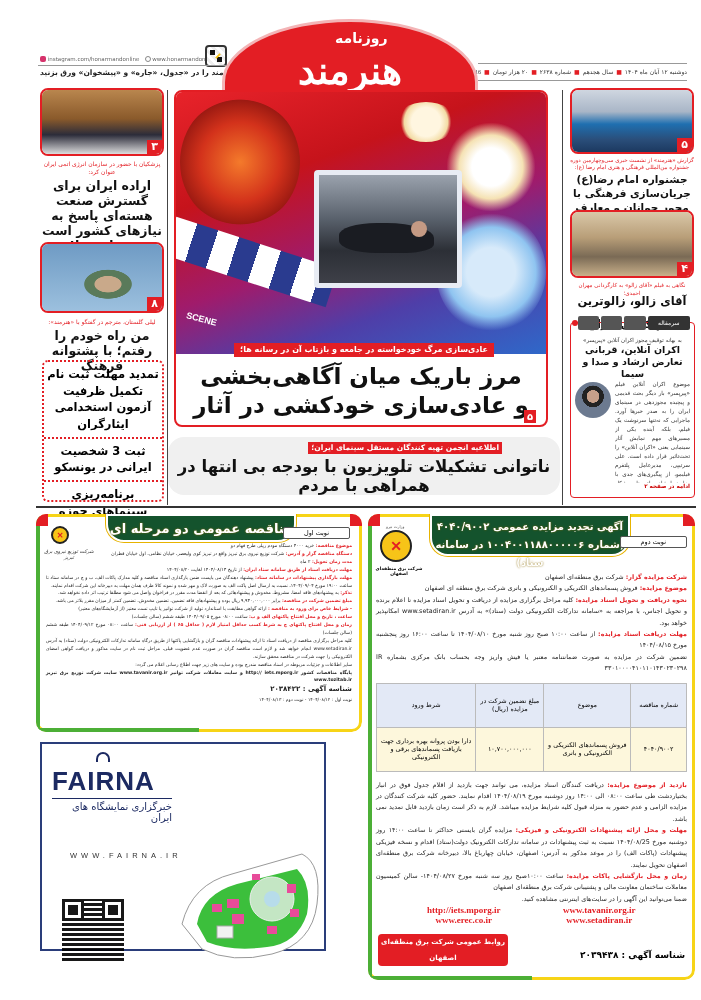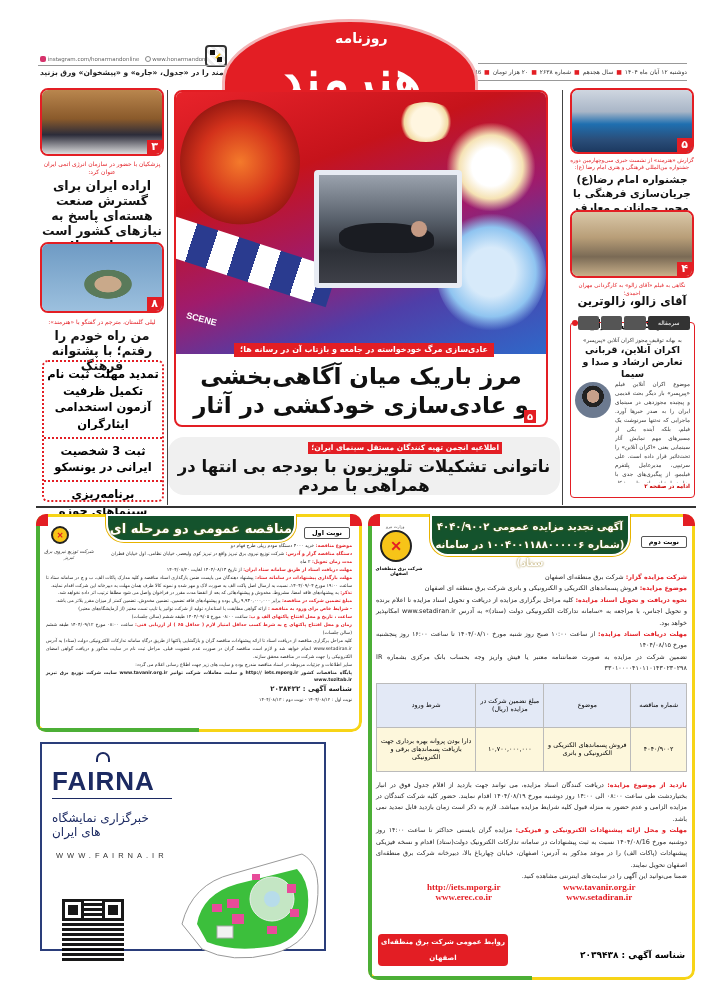--- a/index.html
+++ b/index.html
@@ -3,21 +3,21 @@
 <meta charset="utf-8">
 <style>
 *{box-sizing:border-box;margin:0;padding:0}
 body{width:701px;height:1000px;background:#fff;font-family:"DejaVu Sans",sans-serif;position:relative;overflow:hidden;direction:rtl}
 .abs{position:absolute}
 .hdr-line{position:absolute;left:38px;right:14px;height:1px;background:#999}
 .meta{font-size:6px;color:#333;white-space:nowrap}
 .masthead{position:absolute;left:225px;top:22px;width:250px;height:100px;}
 .mast-bg{position:absolute;inset:0;background:#e31e24;border-radius:50% 50% 0 0/60% 60% 0 0;box-shadow:0 0 0 3px #f3b4b6}
 .mast-small{position:absolute;top:8px;left:110px;color:#fff;font-size:14px;font-weight:bold}
-.mast-big{position:absolute;top:26px;left:0;right:0;text-align:center;color:#fff;font-size:52px;font-weight:bold;font-family:"DejaVu Serif",serif}
+.mast-big{position:absolute;top:26px;left:0;right:0;text-align:center;color:#fff;font-size:38px;font-weight:bold;font-family:"DejaVu Serif",serif}
 .mast-slogan{position:absolute;bottom:6px;left:80px;color:#fff;font-size:6px;font-style:italic}
 .card{position:absolute;border:2px solid #e31e24;border-radius:8px;overflow:hidden}
 .photo{width:100%;height:100%}
 .num-badge{position:absolute;bottom:0;right:0;background:#e31e24;color:#fff;font-size:11px;font-weight:bold;padding:0 4px;line-height:14px}
 .kicker{font-size:6px;color:#e31e24;text-align:center;line-height:8px}
 .head{font-weight:bold;text-align:center;color:#111;line-height:1.15}
 .divider-v{position:absolute;width:2px;background:#333}
 .dotbox{position:absolute;border:2px dotted #e31e24;border-radius:6px}
 .dotsec{border-bottom:2px dotted #e31e24;text-align:center;font-weight:bold;font-size:11.5px;line-height:1.45;padding:4px 2px}
 .dotsec:last-child{border-bottom:none}
@@ -42,36 +42,36 @@
 .ed-tag span{flex:1;background:#555;border-radius:2px}
 .ed-tag .lbl{flex:2;background:#333;color:#fff;font-size:6px;text-align:center;line-height:14px;border-radius:2px;direction:rtl}
 .ed-dot{position:absolute;left:572px;top:320px;width:6px;height:6px;border-radius:50%;background:#e31e24}
 .body-txt{font-size:5.6px;line-height:9px;color:#333;text-align:justify}
 .ad{position:absolute;background:#fff;border-radius:10px;overflow:hidden}
 .ad-border{position:absolute;inset:0;border:3px solid;border-color:#f7d417 #f7d417 #f7d417 #f7d417;border-radius:10px;pointer-events:none}
 .ad-bar-l{position:absolute;left:0;top:0;bottom:0;width:4px;background:#4caf36}
 .ad-bar-b{position:absolute;left:0;bottom:0;width:50%;height:4px;background:#4caf36}
 .ad-red-corner{position:absolute;width:12px;height:12px;background:#e31e24}
 .ad-title{position:absolute;background:#14532d;border:2px solid #fff;border-radius:0 0 18px 18px;box-shadow:0 0 0 1px #e7b300;text-align:center;color:#fff;font-weight:bold;text-shadow:0 0 2px #8a6a00}
-.tag-nobat{position:absolute;border:1px solid #555;font-size:6.5px;padding:1px 7px;border-radius:2px;font-weight:bold;background:#fff}
+.tag-nobat{position:absolute;border:1px solid #555;font-size:6.5px;padding:1px 20px;border-radius:2px;font-weight:normal;background:#fff}
 .logo-circle{position:absolute;border-radius:50%;background:#f7c418;border:2px solid #222;display:flex;align-items:center;justify-content:center;font-weight:bold;color:#e31e24;font-family:"Liberation Sans",sans-serif}
 .ad-line{font-size:6.4px;line-height:11.4px;color:#222;text-align:justify}
 .ad-line b{color:#e31e24}
 .ad-line.small{font-size:4.6px;line-height:7.9px}
 table.auct{border-collapse:collapse;width:100%;font-size:6.4px;text-align:center}
 table.auct td{border:1px solid #bbb;padding:2px}
 table.auct tr.h td{background:#e3e9f6;height:44px}
 table.auct tr.r td{background:#fdf7dc;height:44px}
 .footer-red{position:absolute;background:#e31e24;color:#fff;font-weight:bold;font-size:7px;text-align:center;border-radius:4px;line-height:16px}
 .url{font-family:"Liberation Serif",serif;font-weight:bold;font-size:9px;direction:ltr;color:#e31e24}
 .fairna{position:absolute;left:40px;top:742px;width:286px;height:209px;border:2px solid #2a3d7a}
 .fairna-logo{position:absolute;left:10px;top:22px;font-family:"Liberation Sans",sans-serif;font-weight:bold;font-size:26px;color:#1c2a62;letter-spacing:1px;direction:ltr}
-.fairna-sub{position:absolute;left:10px;top:54px;font-size:12px;color:#1c2a62;width:120px;text-align:left;border-top:1px solid #1c2a62;padding-top:12px}
+.fairna-sub{position:absolute;left:10px;top:54px;font-size:10px;color:#1c2a62;width:120px;text-align:right;border-top:1px solid #1c2a62;padding-top:2px}
 .fairna-head{position:absolute;right:8px;top:18px;font-weight:bold;font-size:13px;color:#1c2a62;text-align:right;line-height:18px}
-.fairna-url{position:absolute;left:14px;top:107px;font-family:"Liberation Sans",sans-serif;font-size:7.5px;letter-spacing:4px;color:#333;direction:ltr}
+.fairna-url{position:absolute;left:28px;top:107px;font-family:"Liberation Sans",sans-serif;font-size:7.5px;letter-spacing:4px;color:#333;direction:ltr}
 .qr{position:absolute;left:20px;top:155px;width:62px;height:62px;background:
  repeating-linear-gradient(0deg,#000 0 3px,#fff 3px 5px),#000;opacity:.9}
 .qr::before,.qr::after{content:"";position:absolute;width:16px;height:16px;border:3px solid #000;background:#fff;box-shadow:inset 0 0 0 3px #fff,inset 0 0 0 8px #000}
 .qr::before{left:0;top:0}.qr::after{right:0;top:0}
 .map{position:absolute;left:130px;top:70px;width:150px;height:150px}
 </style>
 </head>
 <body>
 
 <div class="abs" style="left:0;top:0;width:701px;height:85px">
@@ -258,21 +258,22 @@
       <tr class="r">
         <td>۴۰۴۰/۹۰۰۲</td>
         <td>فروش پسماندهای الکتریکی و الکترونیکی و باتری</td>
         <td>۱۰,۷۰۰,۰۰۰,۰۰۰</td>
         <td>دارا بودن پروانه بهره برداری جهت بازیافت پسماندهای برقی و الکترونیکی</td>
       </tr>
     </tbody>
       </table>
 
     <div class="ad-line"><b>بازدید از موضوع مزایده:</b> <span>دریافت کنندگان اسناد مزایده، می توانند جهت بازدید از اقلام جدول فوق در انبار بختیاردشت طی ساعت ۰۸:۰۰ الی ۱۴:۰۰ روز دوشنبه مورخ ۱۴۰۴/۰۸/۱۹ اقدام نمایند. حضور کلیه شرکت کنندگان در مزایده الزامی و عدم حضور به منزله قبول کلیه شرایط مزایده میباشد. لازم به ذکر است زمان بازدید قابل تمدید نمی باشد.</span></div>
-    <div class="ad-line"><b>مهلت و محل ارائه پیشنهادات الکترونیکی و فیزیکی:</b> <span>مزایده گران بایستی حداکثر تا ساعت ۱۴:۰۰ روز دوشنبه مورخ ۱۴۰۴/۰۸/16 نسبت به ثبت پیشنهادات در سامانه تدارکات الکترونیک دولت(ستاد) اقدام و نسخه فیزیکی پیشنهادات (پاکات الف) را در موعد مذکور به آدرس: اصفهان، خیابان چهارباغ بالا، دبیرخانه شرکت برق منطقه‌ای اصفهان تحویل نمایند.</span></div>
+    <div class="ad-line"><b>مهلت و محل ارائه پیشنهادات الکترونیکی و فیزیکی:</b> <span>مزایده گران بایستی حداکثر تا ساعت ۱۴:۰۰ روز دوشنبه مورخ ۱۴۰۴/۰۸/25 نسبت به ثبت پیشنهادات در سامانه تدارکات الکترونیک دولت(ستاد) اقدام و نسخه فیزیکی پیشنهادات (پاکات الف) را در موعد مذکور به آدرس: اصفهان، خیابان چهارباغ بالا، دبیرخانه شرکت برق منطقه‌ای اصفهان تحویل نمایند.</span></div>
+    <div class="ad-line"><b>زمان و محل بازگشایی پاکات مزایده:</b> <span>ساعت ۱۰:۰۰صبح روز سه شنبه مورخ ۱۴۰۴/۰۸/۲۷- سالن کمیسیون معاملات ساختمان معاونت مالی و پشتیبانی شرکت برق منطقه‌ای اصفهان</span></div>
     <div class="ad-line"><span>ضمنا می‌توانید این آگهی را در سایت‌های اینترنتی مشاهده کنید.</span></div>
     <div style="display:grid;grid-template-columns:1fr 1fr;text-align:center;direction:ltr;padding:0 20px">
       <span class="url">http://iets.mporg.ir</span>
       <span class="url">www.tavanir.org.ir</span>
       <span class="url">www.erec.co.ir</span>
       <span class="url">www.setadiran.ir</span>
     </div>
   </div>
   <div class="abs" style="right:10px;bottom:20px;font-weight:bold;font-size:9px">شناسه آگهی : ۲۰۳۹۴۳۸</div>
   <div class="footer-red" style="left:10px;bottom:14px;width:130px">روابط عمومی شرکت برق منطقه‌ای اصفهان</div>

